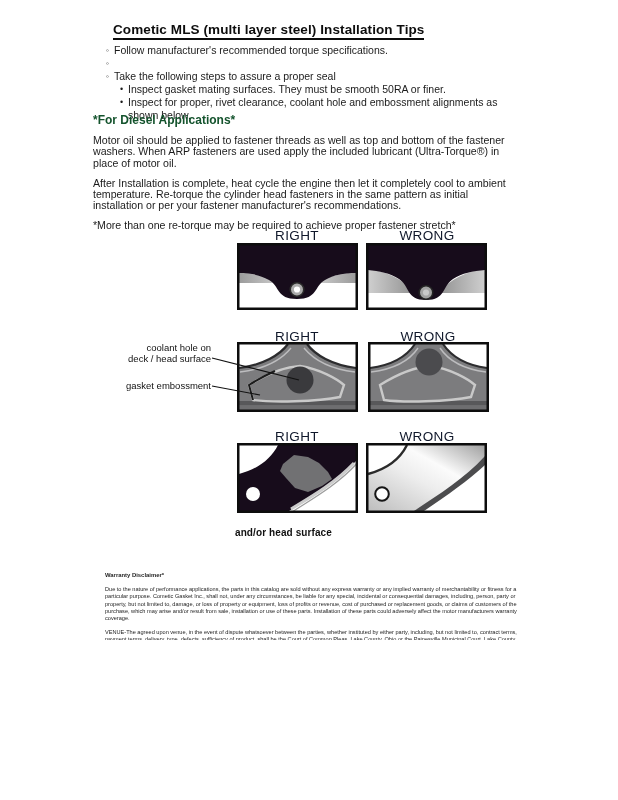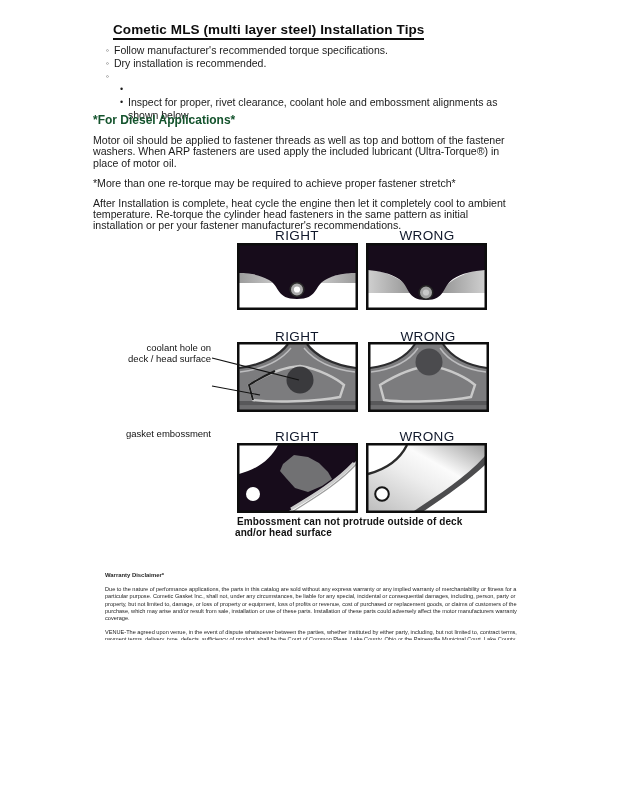--- a/index.html
+++ b/index.html
@@ -40,39 +40,40 @@
 
   <div class="title">Cometic MLS (multi layer steel) Installation Tips</div>
 
   <div class="tips">
     <div class="b-item">
       <span class="b-mark">◦</span>
       <span>Follow manufacturer's recommended torque specifications.</span>
     </div>
     <div class="b-item">
       <span class="b-mark">◦</span>
-      <span>Dry installation is recommended.</span>
     </div>
     <div class="b-item">
       <span class="b-mark">◦</span>
+      <span>Take the following steps to assure a proper seal</span>
     </div>
     <div class="b-item sub">
       <span class="b-mark">•</span>
+      <span>Inspect gasket mating surfaces.  They must be smooth 50RA or finer.</span>
     </div>
     <div class="b-item sub">
       <span class="b-mark">•</span>
       <span>Inspect for proper, rivet clearance, coolant hole and embossment alignments as shown below.</span>
     </div>
   </div>
 
   <div class="diesel">
     <div class="d-head">*For Diesel Applications*</div>
     <p>Motor oil should be applied to fastener threads as well as top and bottom of the fastener washers. When ARP fasteners are used apply the included lubricant (Ultra-Torque®) in place of motor oil.</p>
+    <p>After Installation is complete, heat cycle the engine then let it completely cool to ambient temperature. Re-torque the cylinder head fasteners in the same pattern as initial installation or per your fastener manufacturer's recommendations.</p>
     <p>*More than one re-torque may be required to achieve proper fastener stretch*</p>
-    <p>After Installation is complete, heat cycle the engine then let it completely cool to ambient temperature. Re-torque the cylinder head fasteners in the same pattern as initial installation or per your fastener manufacturer's recommendations.</p>
   </div>
 
   <div class="rw-label" style="left:297px;top:228px;">RIGHT</div>
   <div class="rw-label" style="left:427px;top:228px;">WRONG</div>
 
   <div class="dbox" style="left:237px;top:243px;">
     <svg width="121" height="67" viewBox="0 0 121 67">
       <defs>
         <linearGradient id="w1a" x1="0" y1="0" x2="1" y2="0">
             <stop offset="0" stop-color="#9b9b9b"></stop>
@@ -116,21 +117,21 @@
   </div>
 
 
   <div class="rw-label" style="left:297px;top:329px;">RIGHT</div>
   <div class="rw-label" style="left:428px;top:329px;">WRONG</div>
 
   <div class="ann" style="left:89px;top:343px;">
     <div>coolant hole on</div>
     <div>deck / head surface</div>
   </div>
-  <div class="ann" style="left:89px;top:381px;margin-top:48px;">gasket embossment</div>
+  <div class="ann" style="left:89px;top:381px;">gasket embossment</div>
 
   <div class="dbox" style="left:237px;top:342px;">
     <svg width="121" height="70" viewBox="0 0 121 70">
       <rect width="121" height="70" fill="#ffffff"></rect>
       <path d="M2,26 C26,23 43,13 51,2 L70,2 C78,13 95,23 119,26 L119,68 L2,68 Z" fill="#7c7c7e"></path>
       <rect x="2" y="59" width="117" height="4.5" fill="#58585a"></rect>
       <rect x="2" y="63.5" width="117" height="4.5" fill="#6e6e70"></rect>
       <path d="M2,26 C26,23 43,13 51,2" stroke="#2c2c2e" stroke-width="2.2" fill="none"></path>
       <path d="M70,2 C78,13 95,23 119,26" stroke="#2c2c2e" stroke-width="2.2" fill="none"></path>
       <path d="M3,30 C28,27 45,17 54,6" stroke="#bdbdbf" stroke-width="1.4" fill="none"></path>
@@ -191,21 +192,20 @@
       </defs>
       <rect width="121" height="70" fill="#ffffff"></rect>
       <path d="M2,31 C21,26 34,16 41,2 L119,2 L119,18 C99,40 73,54 52,68 L2,68 Z" fill="url(#g3w)"></path>
       <path d="M2,31 C21,26 34,16 41,2" stroke="#2b2b2b" stroke-width="2.4" fill="none"></path>
       <path d="M119,13 C98,36 72,52 48,68 L58,68 C80,53 102,38 119,22 Z" fill="#4c4c4e"></path>
       <circle cx="16" cy="51" r="6.8" fill="#ffffff" stroke="#161616" stroke-width="2"></circle>
       <rect x="1.25" y="1.25" width="118.5" height="67.5" fill="none" stroke="#0d0d0d" stroke-width="2.5"></rect>
     </svg>
   </div>
 
-  <div class="caption" style="left:237px;top:516px;">Embossment can not protrude outside of deck</div>
   <div class="caption" style="left:235px;top:527px;">and/or head surface</div>
 
   <div class="warranty">
     <div class="w-head">Warranty Disclaimer*</div>
     <p>Due to the nature of performance applications, the parts in this catalog are sold without any express warranty or any implied warranty of merchantability or fitness for a particular purpose.  Cometic Gasket Inc., shall not, under any circumstances, be liable for any special, incidental or consequential damages, including, person, party or property, but not limited to, damage, or loss of property or equipment, loss of profits or revenue, cost of purchased or replacement goods, or claims of customers of the purchase, which may arise and/or result from sale, installation or use of these parts.  Installation of these parts could adversely affect the motor manufacturers warranty coverage.</p>
     <p class="tight">VENUE-The agreed upon venue, in the event of dispute whatsoever between the parties, whether instituted by either party, including, but not limited to, contract terms, payment terms, delivery, type, defects, sufficiency of product, shall be the Court of Common Pleas, Lake County, Ohio or the Painesville Municipal Court, Lake County, Ohio, depending on the amount in controversy.</p>
     <p>This agreement shall be governed by and construed under the laws of the State of Ohio.</p>
     <p>All prices and terms are subject to change without notice.</p>
     <p>Terms COD- Secured with a completed dealer/jobber application on File, COD-Company check with a current credit card number on file.  Open accounts may be established by well rated firms.  A credit application is available upon request.  Open accounts are due payable Net 30 days from date of invoice.  No statement will be sent.  If an account becomes 60 or more days past due, it is subject to being placed on credit hold.  No orders will be shipped or new orders accepted until past due balance is paid.  If an account becomes 90 or more days past due, it is subject to being placed for collections.  All costs of collection are the responsibility of the customer, including attorney fees, court costs, and other expenses of litigation.</p>
     <p>Returns- Authorized (RGA) must be obtained in advance on all returns.  A packing slip or invoice number must accompany the merchandise.  No returns after 30 days from invoice date.  All returns are subject to a 25% restocking charge.  All custom designed and custom manufactured gaskets are non-returnable.</p>

